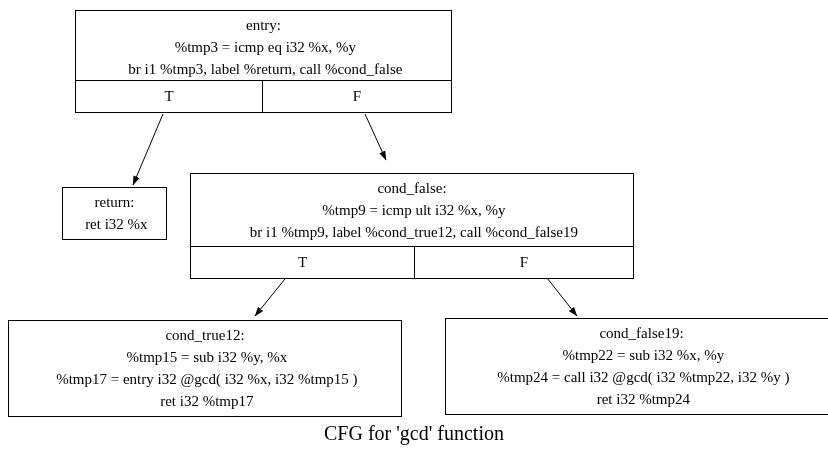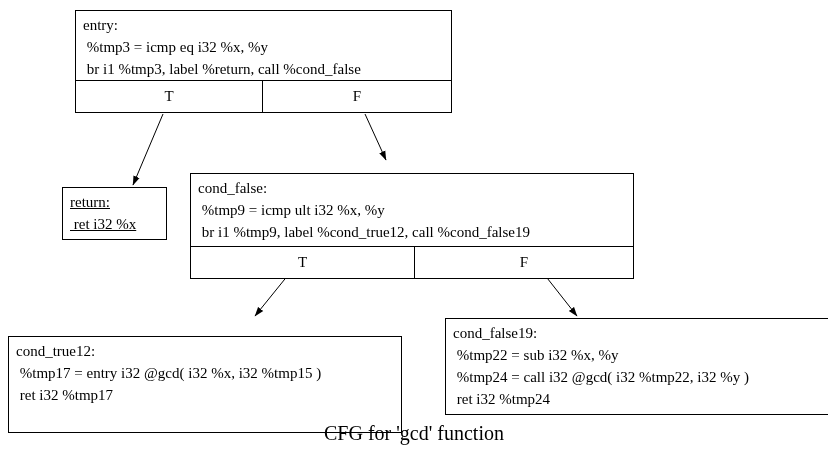--- a/index.html
+++ b/index.html
@@ -29,20 +29,21 @@
   }
   .code {
     flex: 1 1 auto;
     padding: 3px 7px 0 7px;
     overflow: hidden;
   }
   .code-line {
     white-space: pre;
     font-size: 15px;
     line-height: 22px;
+    text-align: center;
   }
   .tf-row {
     flex: 0 0 auto;
     height: 31px;
     border-top: 1px solid #000000;
     display: flex;
     align-items: center;
   }
   .tf-cell {
     height: 100%;
@@ -84,42 +85,43 @@
       <div class="code-line">entry:</div>
       <div class="code-line"> %tmp3 = icmp eq i32 %x, %y</div>
       <div class="code-line"> br i1 %tmp3, label %return, call %cond_false</div>
     </div>
     <div class="tf-row">
       <div class="tf-cell t-cell" style="width:187px;">T</div>
       <div class="tf-cell f-cell">F</div>
     </div>
   </div>
 
-  <div class="node" style="left:62px; top:187px; width:105px; height:53px;text-decoration:underline;">
+  <div class="node" style="left:62px; top:187px; width:105px; height:53px;">
     <div class="code">
       <div class="code-line">return:</div>
       <div class="code-line"> ret i32 %x</div>
     </div>
   </div>
 
   <div class="node" style="left:190px; top:162px; width:444px; height:106px;margin-top:11px;">
     <div class="code">
       <div class="code-line">cond_false:</div>
       <div class="code-line"> %tmp9 = icmp ult i32 %x, %y</div>
       <div class="code-line"> br i1 %tmp9, label %cond_true12, call %cond_false19</div>
     </div>
     <div class="tf-row">
       <div class="tf-cell t-cell" style="width:224px;">T</div>
       <div class="tf-cell f-cell">F</div>
     </div>
   </div>
 
-  <div class="node" style="left:8px; top:336px; width:394px; height:97px;">
+  <div class="node" style="left:8px; top:320px; width:394px; height:97px;">
     <div class="code">
       <div class="code-line">cond_true12:</div>
+      <div class="code-line"> %tmp15 = sub i32 %y, %x</div>
       <div class="code-line"> %tmp17 = entry i32 @gcd( i32 %x, i32 %tmp15 )</div>
       <div class="code-line"> ret i32 %tmp17</div>
     </div>
   </div>
 
   <div class="node" style="left:425px; top:318px; width:393px; height:97px;margin-left:20px;">
     <div class="code">
       <div class="code-line">cond_false19:</div>
       <div class="code-line"> %tmp22 = sub i32 %x, %y</div>
       <div class="code-line"> %tmp24 = call i32 @gcd( i32 %tmp22, i32 %y )</div>

